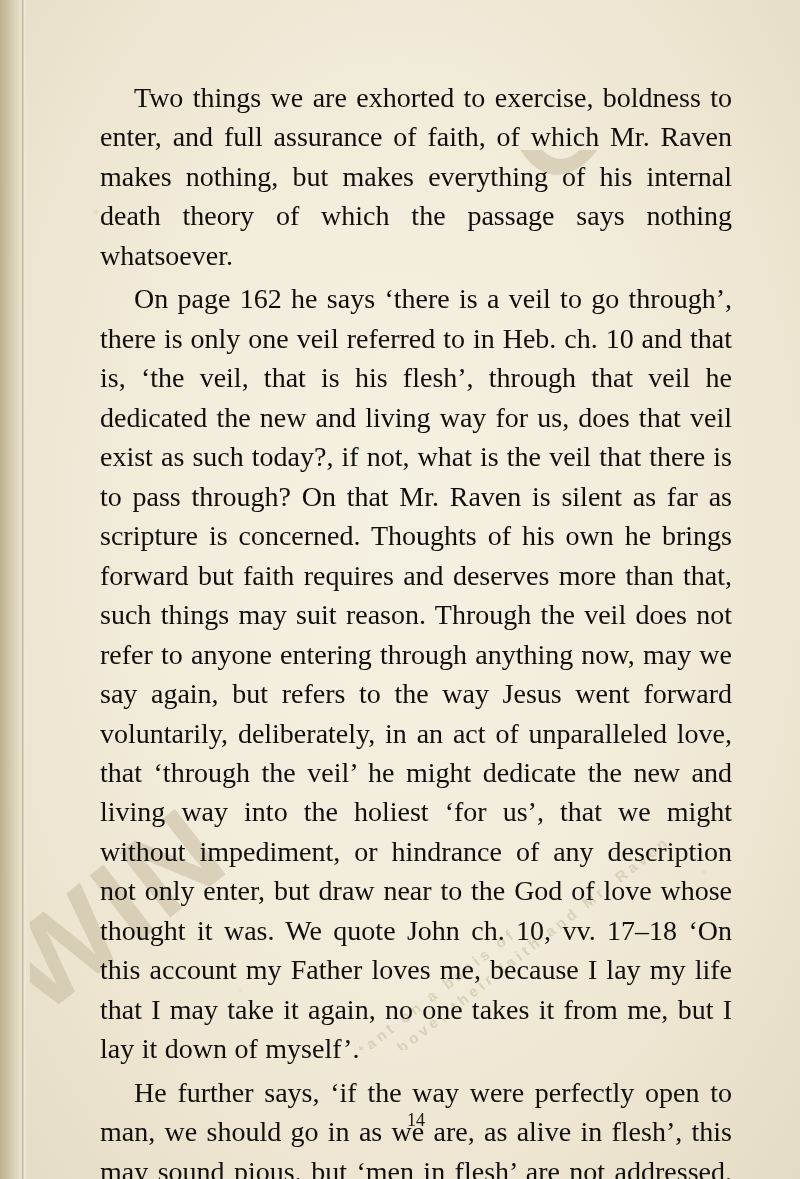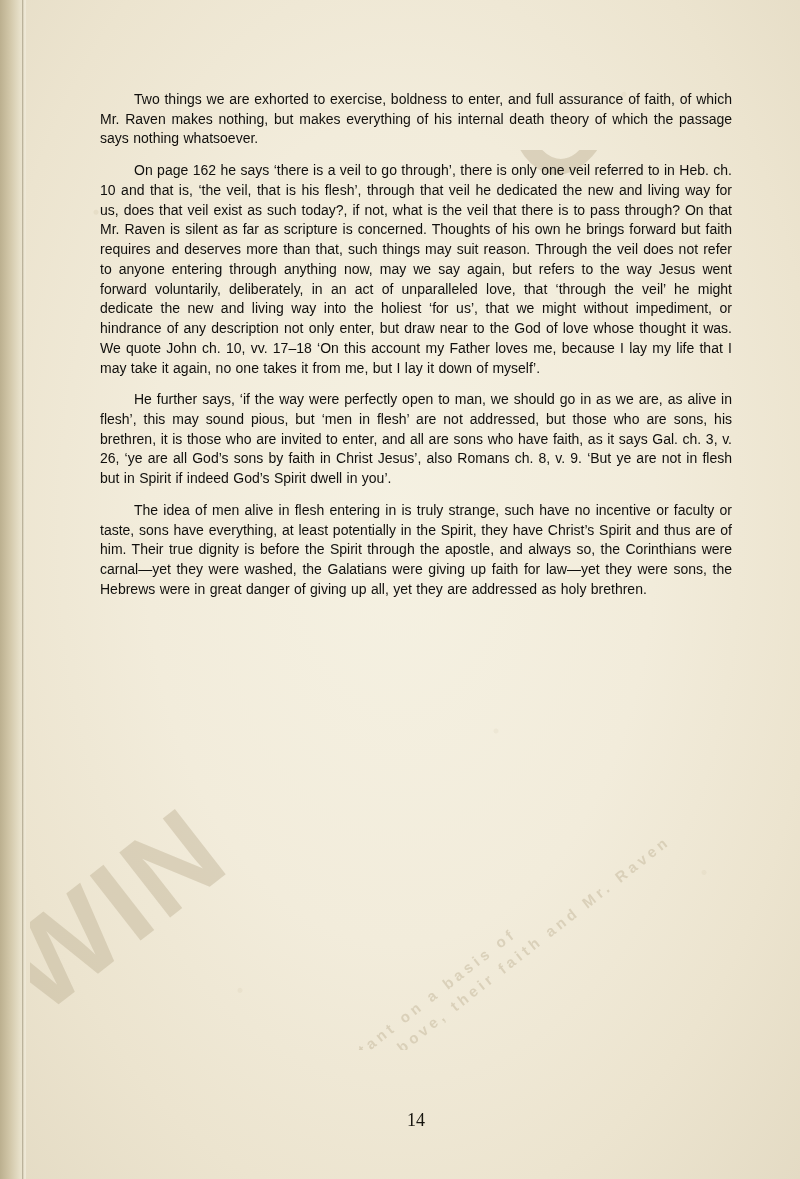--- a/index.html
+++ b/index.html
@@ -79,27 +79,27 @@
   .wmf1 { left: 180px; top: 838px; transform: rotate(180deg); }
   .wmf2 { left: 120px; top: 898px; transform: rotate(180deg); }
 
   .content {
     position: absolute;
     left: 100px;
     top: 78px;
     width: 632px;
   }
   p.body {
-    margin: 12px 0 4px 0;
-    font-size: 14px;
+    margin: 0 0 4px 0;
+    font-size: 28px;
     line-height: 1.41;
     color: #100f0d;
     text-align: justify;
     text-indent: 34px;
-    font-family: Liberation Sans, sans-serif;
+    font-family: Liberation Serif, serif;
     word-spacing: 0.5px;
   }
   p.body:last-of-type { margin-bottom: 0; }
   .bold { font-weight: bold; }
   .folio {
     position: absolute;
     left: 0;
     top: 1032px;
     width: 632px;
     text-align: center;

